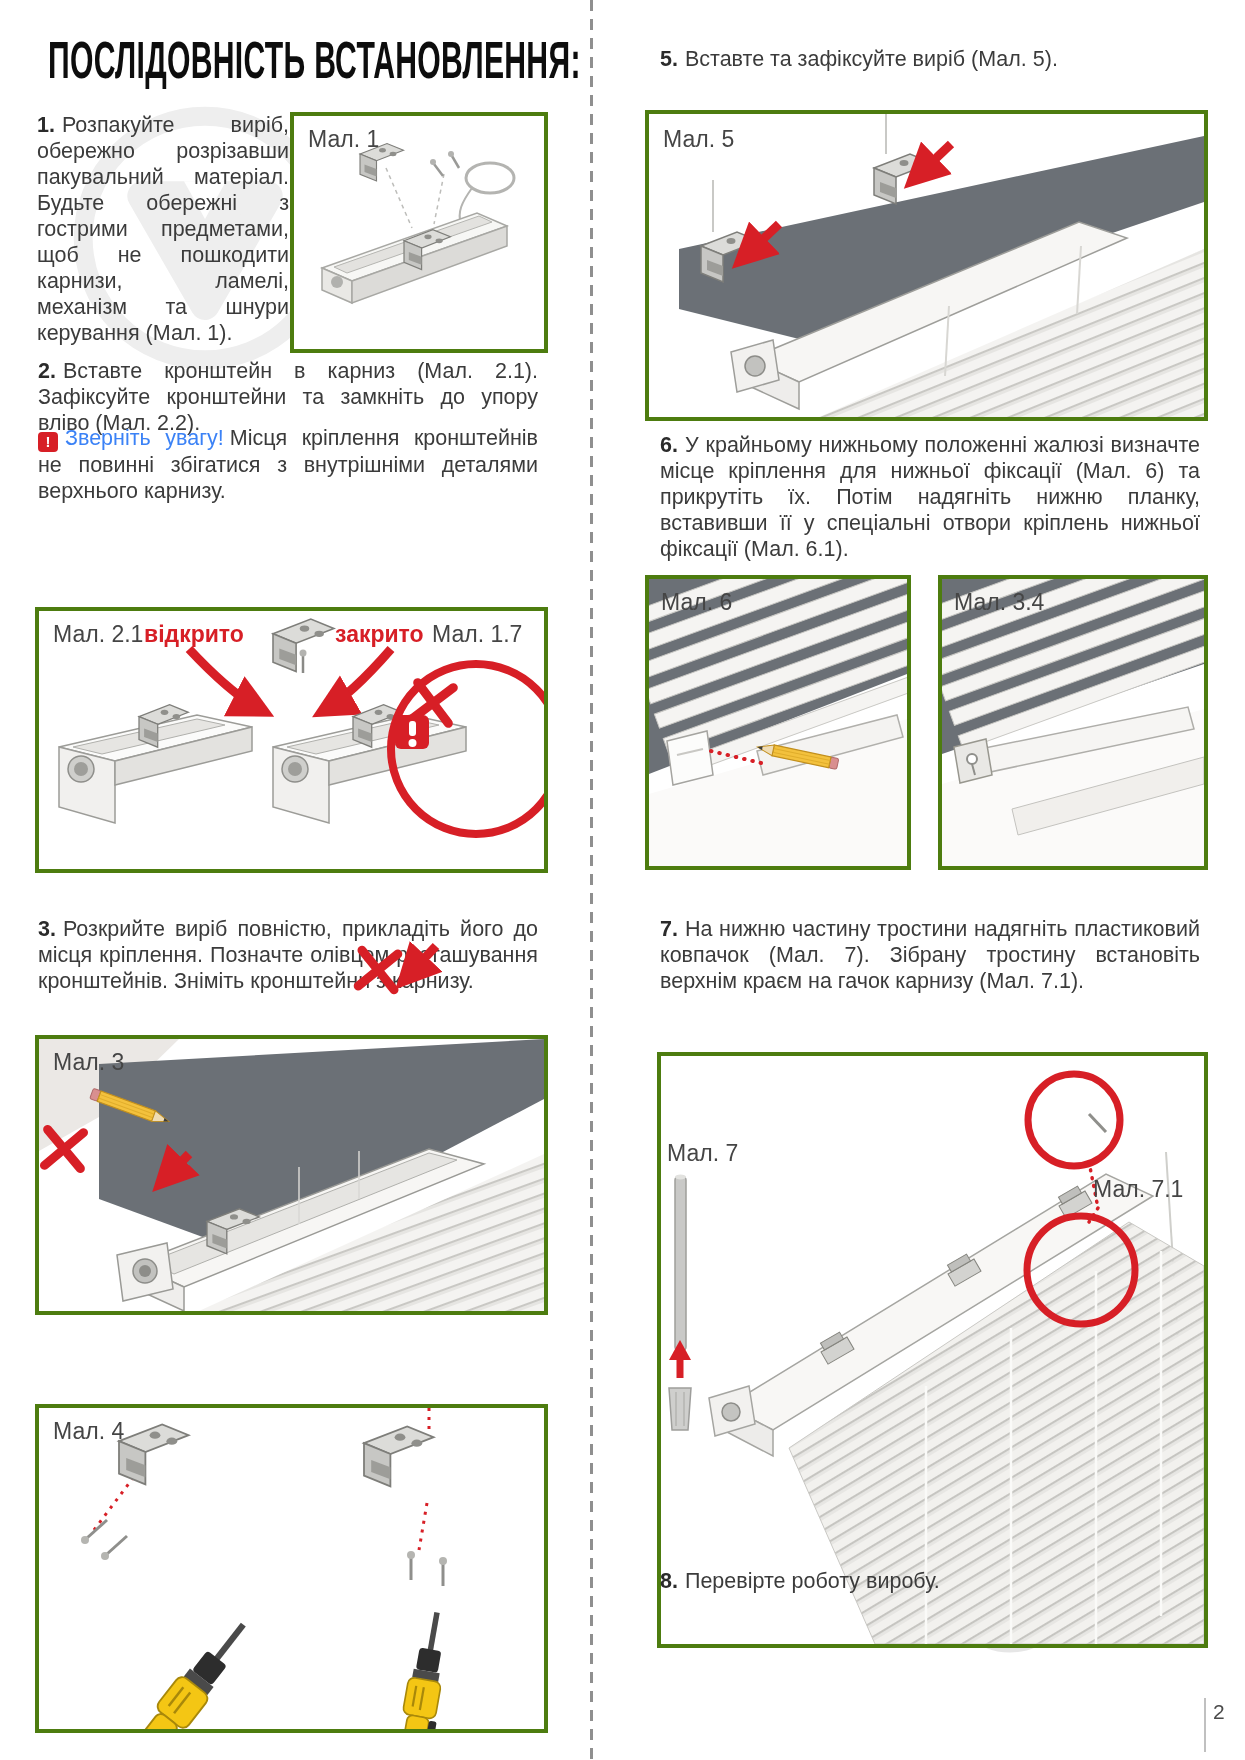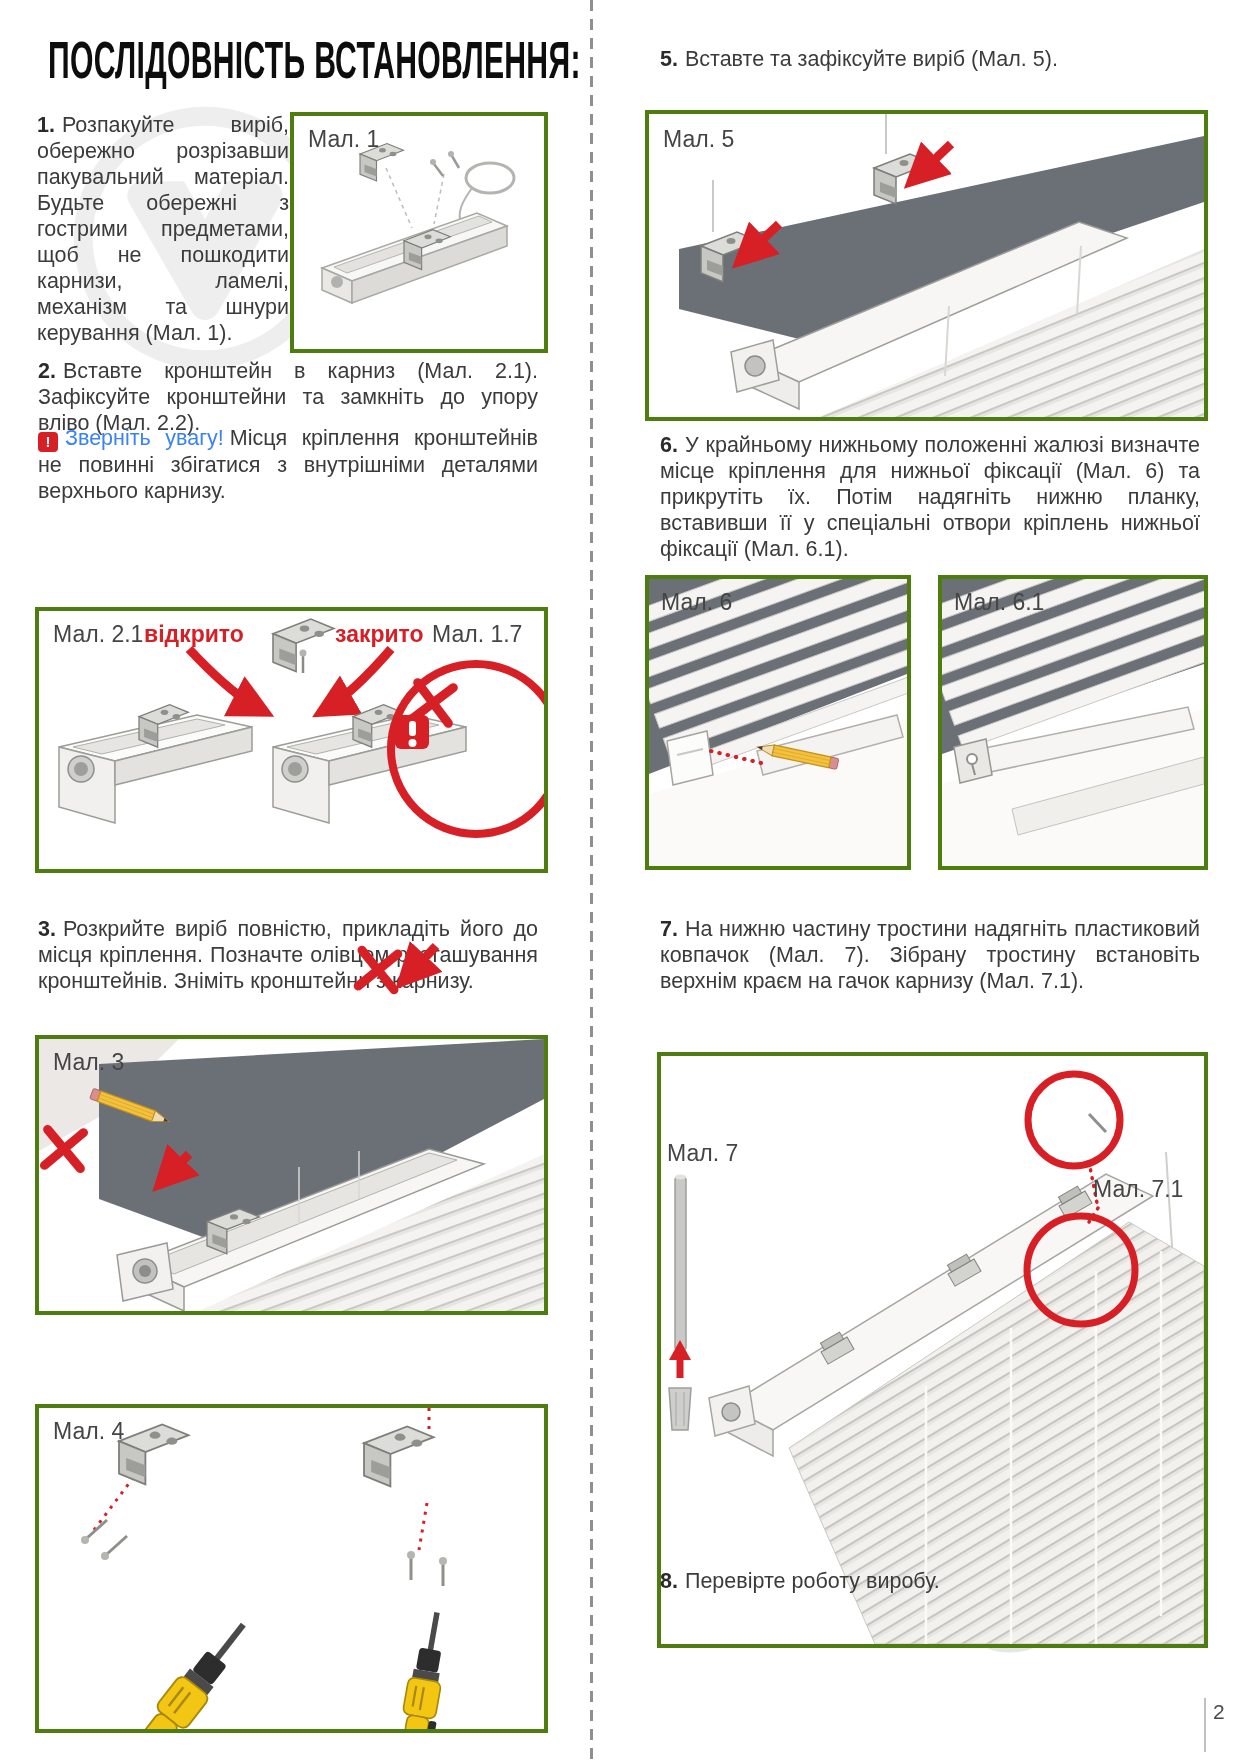--- a/index.html
+++ b/index.html
@@ -280,21 +280,21 @@
       <polygon points="0,215 258,140 258,287 0,287" fill="#fbfaf9"></polygon>
       <polygon points="108,172 248,136 254,158 114,196" fill="#f4f3f1" stroke="#b1b0ac" stroke-width="1.5"></polygon>
       <polygon points="18,162 58,152 64,196 24,206" fill="#fcfcfb" stroke="#a5a4a0" stroke-width="1.5"></polygon>
       <line x1="28" y1="176" x2="54" y2="170" stroke="#c9c8c4" stroke-width="2"></line>
       <path d="M62,172 L112,184" stroke="#d71f26" stroke-width="4" stroke-dasharray="0.5 8" stroke-linecap="round" fill="none"></path>
       <use href="#pencil" transform="translate(182,178) rotate(12) scale(-1,1)"></use>
     </svg>
   </div>
 
   <div class="fig" id="fig61">
-    <span class="figlab" style="left:12px;top:10px">Мал. 6.1</span>
+    <span class="figlab" style="left:12px;top:10px">Мал. 3.4</span>
     <svg class="ill" width="262" height="287" viewBox="0 0 262 287">
       <polygon points="0,0 262,0 262,85 0,175" fill="#6b7076"></polygon>
       <g transform="rotate(-20 130 60)">
         <rect x="-10" y="-18" width="300" height="15" fill="#f5f4f2" stroke="#c8c7c3"></rect>
         <rect x="-10" y="8" width="300" height="15" fill="#f5f4f2" stroke="#c8c7c3"></rect>
         <rect x="-10" y="34" width="300" height="15" fill="#f5f4f2" stroke="#c8c7c3"></rect>
         <rect x="-10" y="60" width="300" height="15" fill="#f5f4f2" stroke="#c8c7c3"></rect>
         <rect x="-10" y="86" width="300" height="15" fill="#f5f4f2" stroke="#c8c7c3"></rect>
         <rect x="-10" y="112" width="300" height="15" fill="#f5f4f2" stroke="#c8c7c3"></rect>
       </g>

